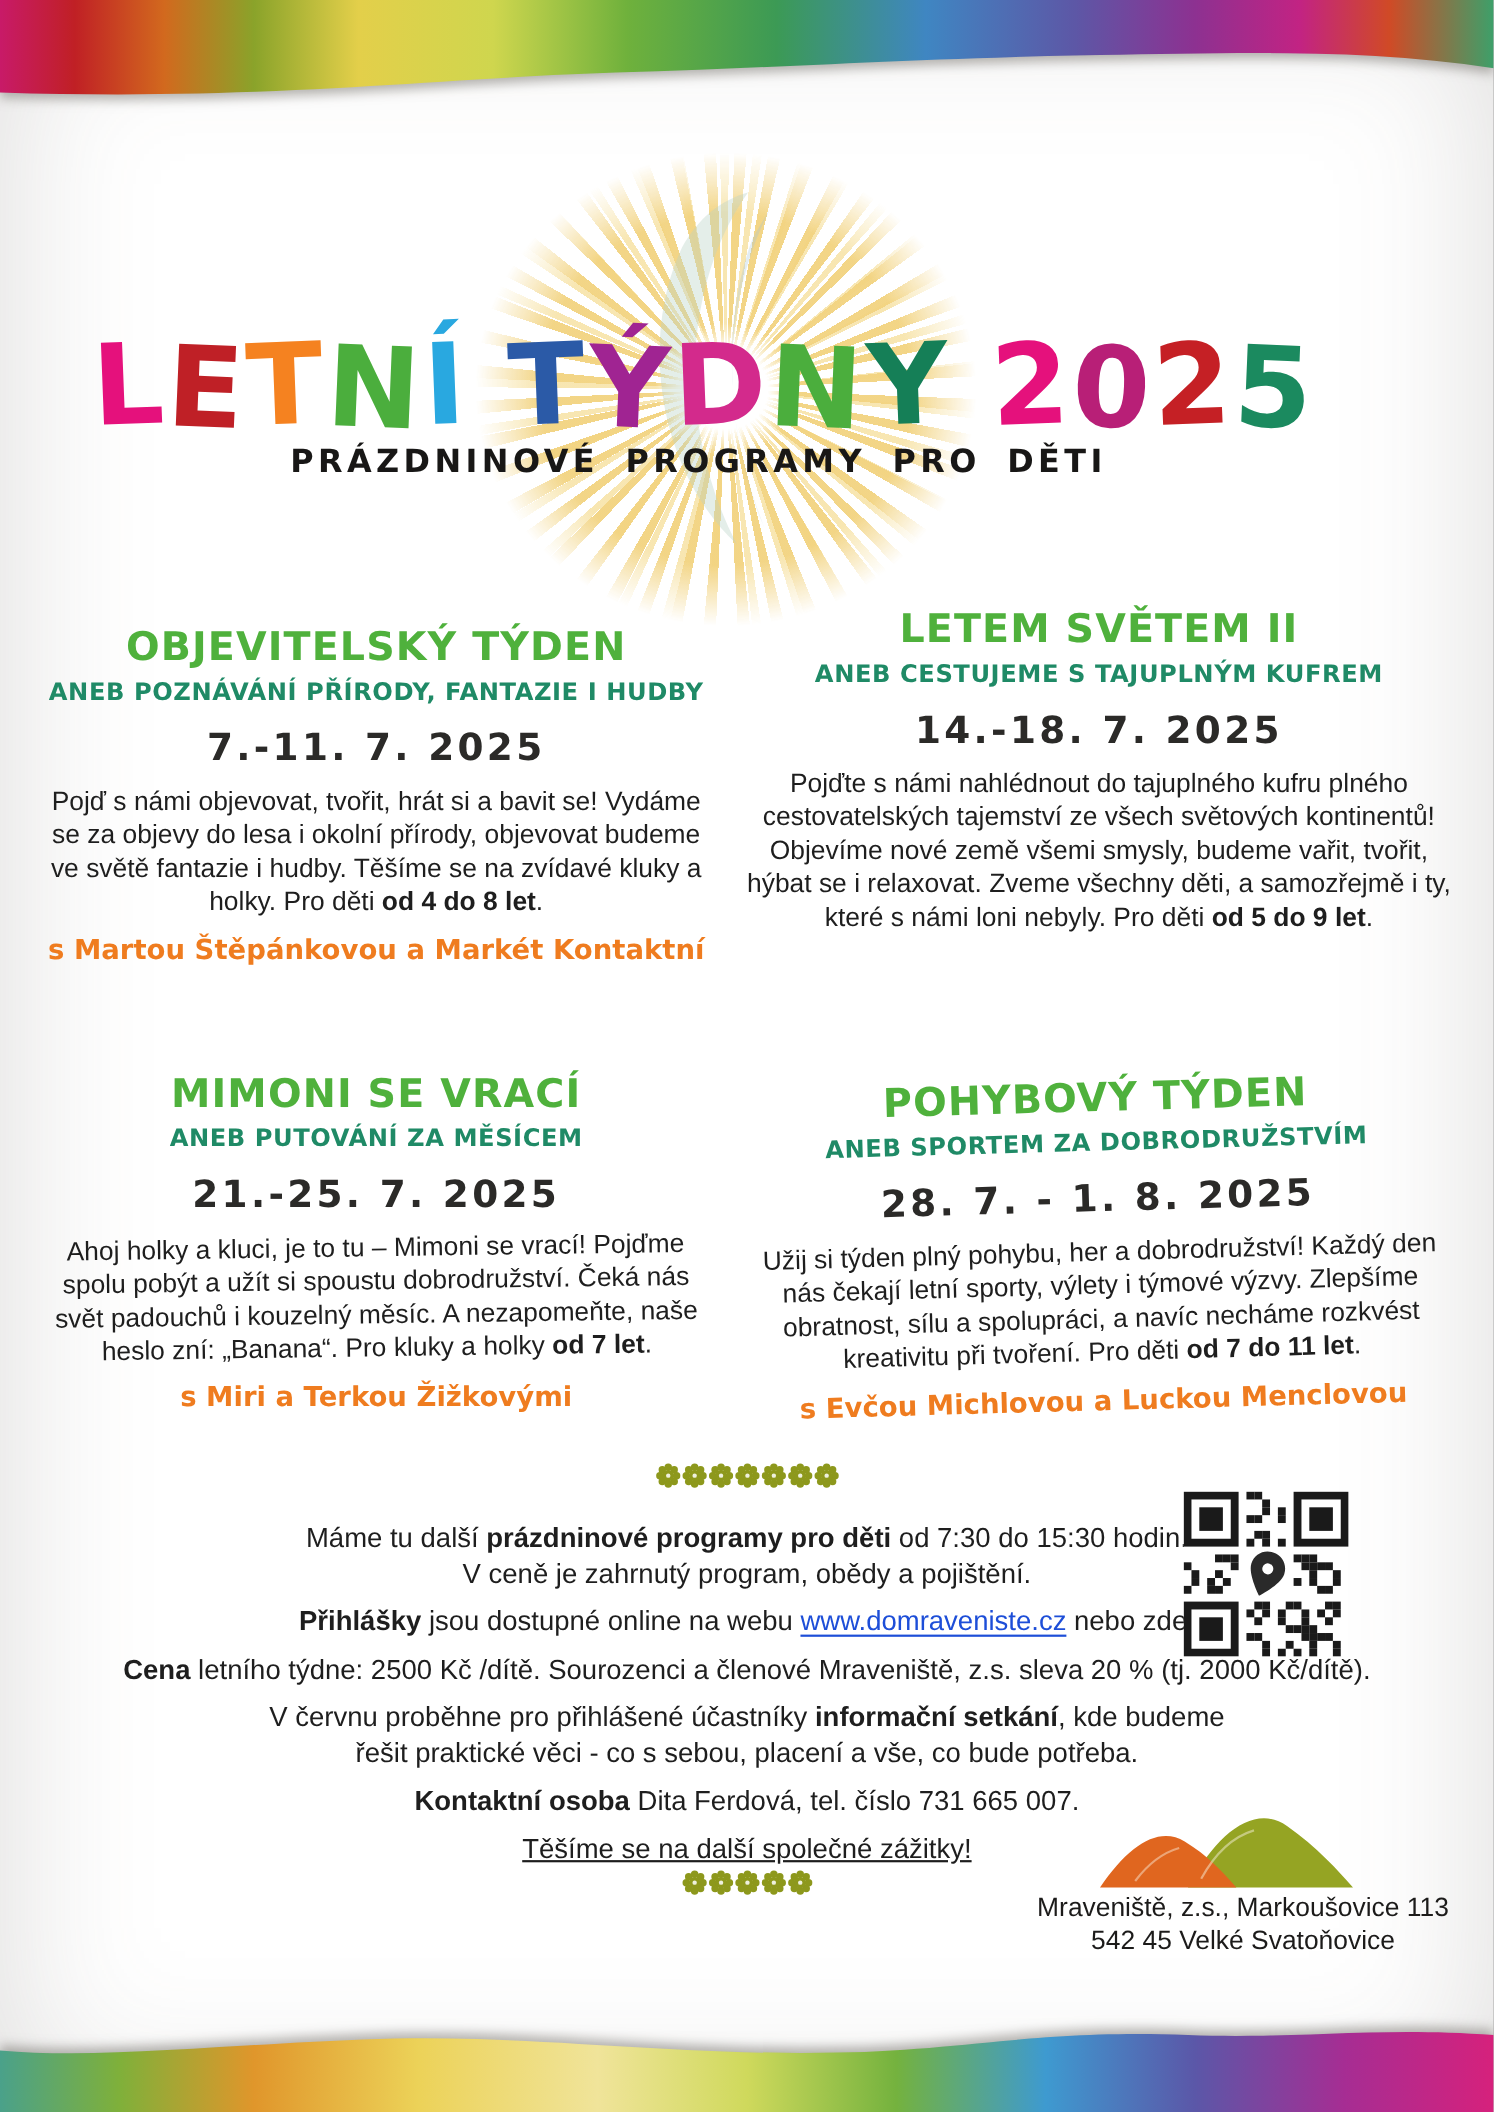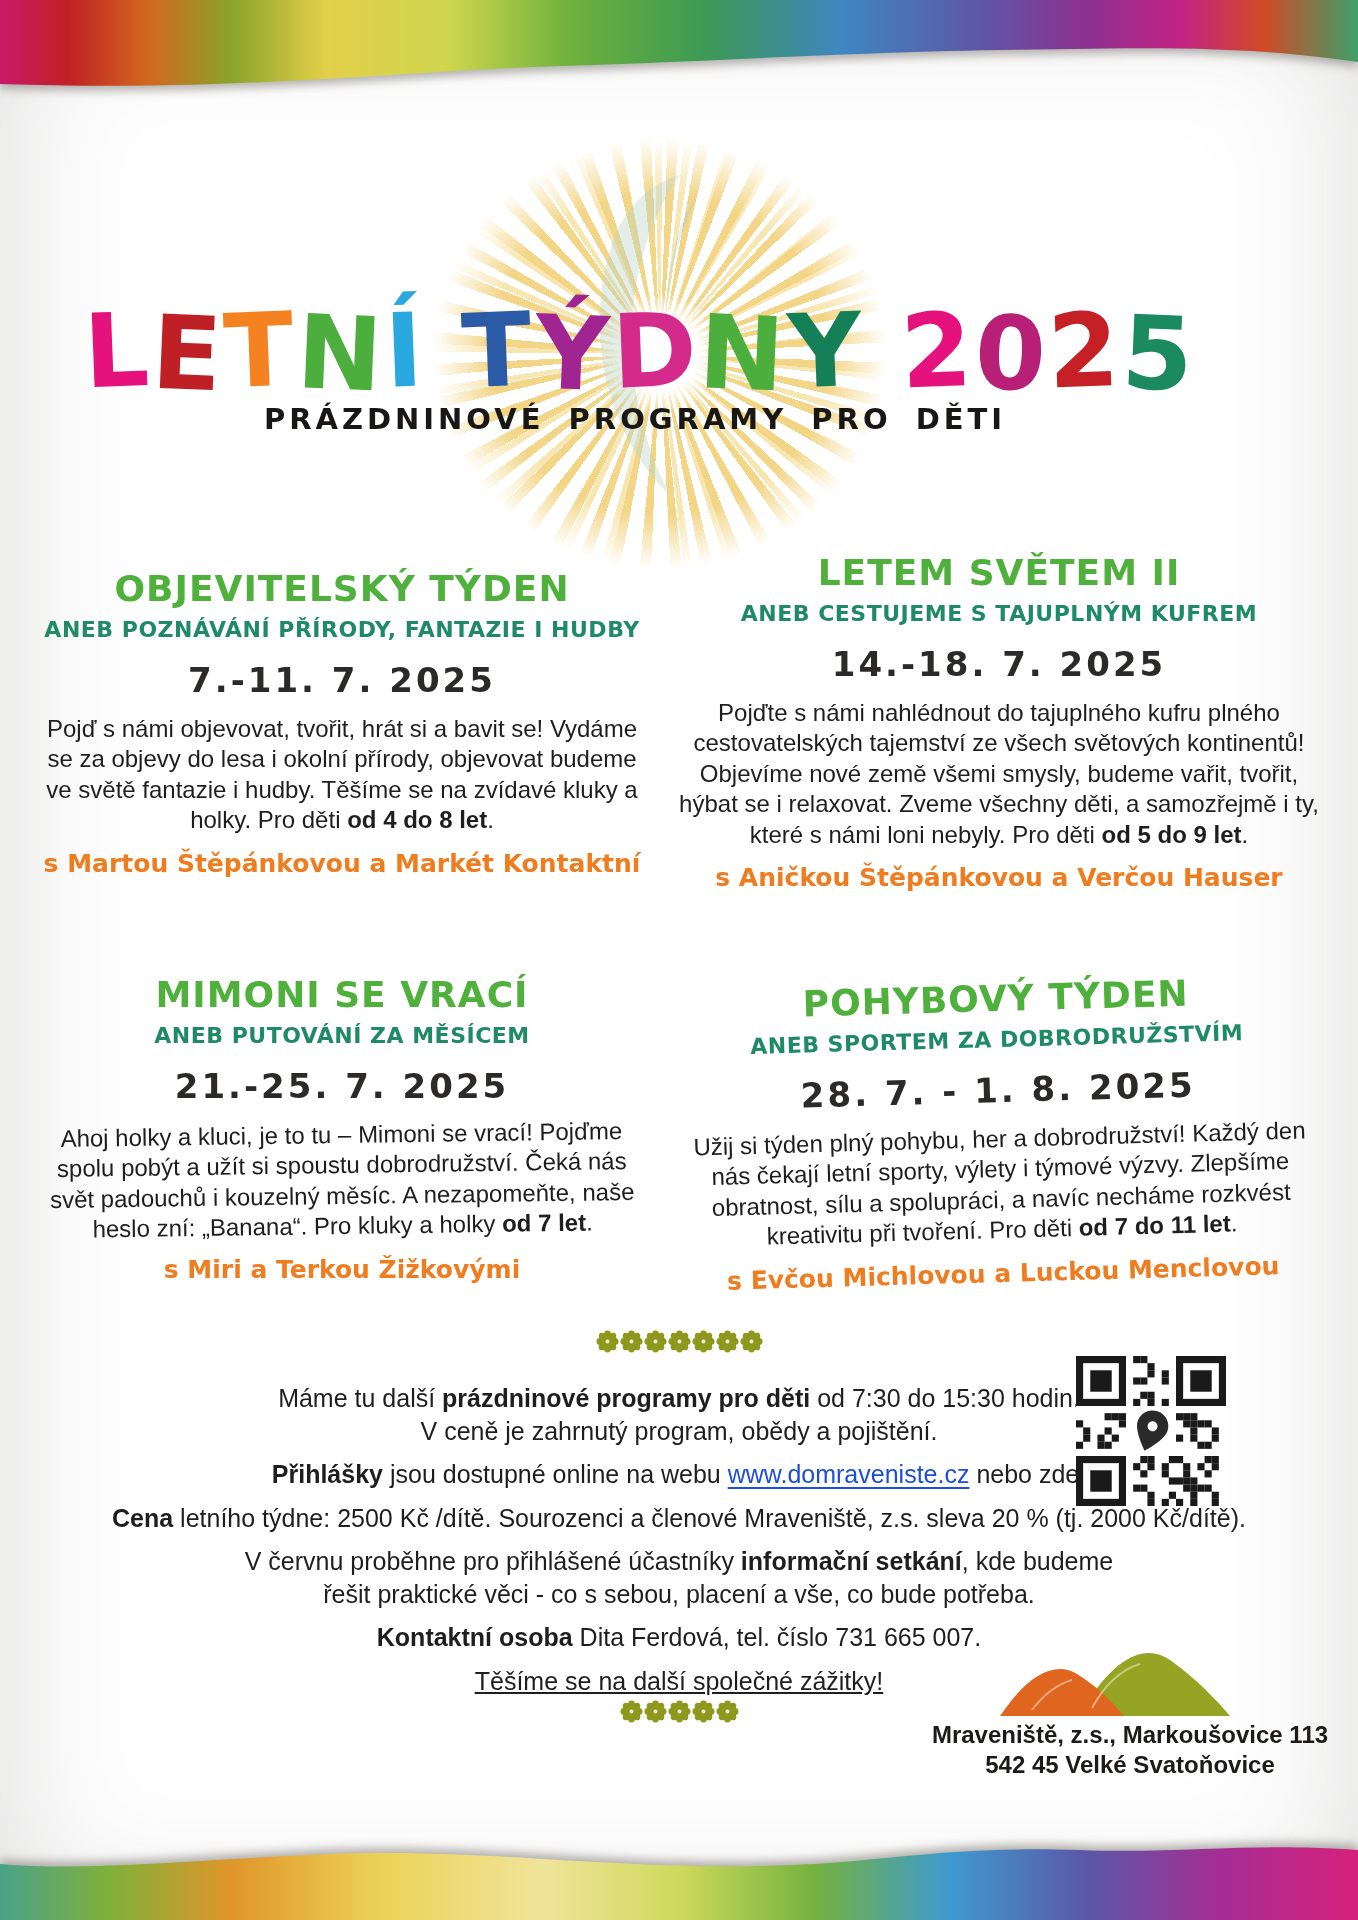--- a/index.html
+++ b/index.html
@@ -67,21 +67,21 @@
   .info .contact{margin-top:7px;}
   .info .closing{margin-top:9px;text-decoration:underline;}
   a.weblink{color:#1d4ed8;text-decoration:underline;text-decoration-thickness:2px;text-underline-offset:4px;cursor:pointer;}
 
   
   .qr{position:absolute;left:1076px;top:1356px;width:150px;height:150px;z-index:3;}
 
   
   .logo{position:absolute;left:992px;top:1646px;z-index:2;}
   .address{position:absolute;left:930px;top:1720px;width:400px;text-align:center;z-index:2;
-    font-size:24px;font-weight:bold;color:#1c1b1a;line-height:1.25;}
+    font-size:24px;font-weight:normal;color:#1c1b1a;line-height:1.25;}
 </style>
 </head>
 <body>
 
 <div class="poster">
 
   <svg class="border-top" width="1358" height="110" viewBox="0 0 1358 110">
     <defs>
       <linearGradient id="rgTop" x1="0" y1="0" x2="1" y2="0">
         <stop offset="0" stop-color="#c81a68"></stop>
@@ -120,21 +120,20 @@
       <div class="prog-date">7.-11. 7. 2025</div>
       <p class="prog-desc"><span>Pojď s námi objevovat, tvořit, hrát si a bavit se! Vydáme se za objevy do lesa i okolní přírody, objevovat budeme ve světě fantazie i hudby. Těšíme se na zvídavé kluky a holky.  Pro děti </span><b>od 4 do 8 let</b><span>.</span></p>
       <div class="prog-leaders">s Martou Štěpánkovou a Markét Kontaktní</div>
     </div>
 
     <div class="card c2">
       <h2 class="prog-name">LETEM SVĚTEM II</h2>
       <div class="prog-tagline">ANEB CESTUJEME S TAJUPLNÝM KUFREM</div>
       <div class="prog-date">14.-18. 7. 2025</div>
       <p class="prog-desc"><span>Pojďte s námi nahlédnout do tajuplného kufru plného cestovatelských tajemství ze všech světových kontinentů! Objevíme nové země všemi smysly, budeme vařit, tvořit, hýbat se i relaxovat. Zveme všechny děti, a samozřejmě i ty, které s námi loni nebyly. Pro děti </span><b>od 5 do 9 let</b><span>.</span></p>
-      <div class="prog-leaders">s Aničkou Štěpánkovou a Verčou Hauser</div>
     </div>
 
     <div class="card c3">
       <h2 class="prog-name">MIMONI SE VRACÍ</h2>
       <div class="prog-tagline">ANEB PUTOVÁNÍ ZA MĚSÍCEM</div>
       <div class="prog-date">21.-25. 7. 2025</div>
       <p class="prog-desc"><span>Ahoj holky a kluci, je to tu – Mimoni se vrací! Pojďme spolu pobýt a užít si spoustu dobrodružství. Čeká nás svět padouchů i kouzelný měsíc. A nezapomeňte, naše heslo zní: „Banana“. Pro kluky a holky </span><b>od 7 let</b><span>.</span></p>
       <div class="prog-leaders">s Miri a Terkou Žižkovými</div>
     </div>
 

